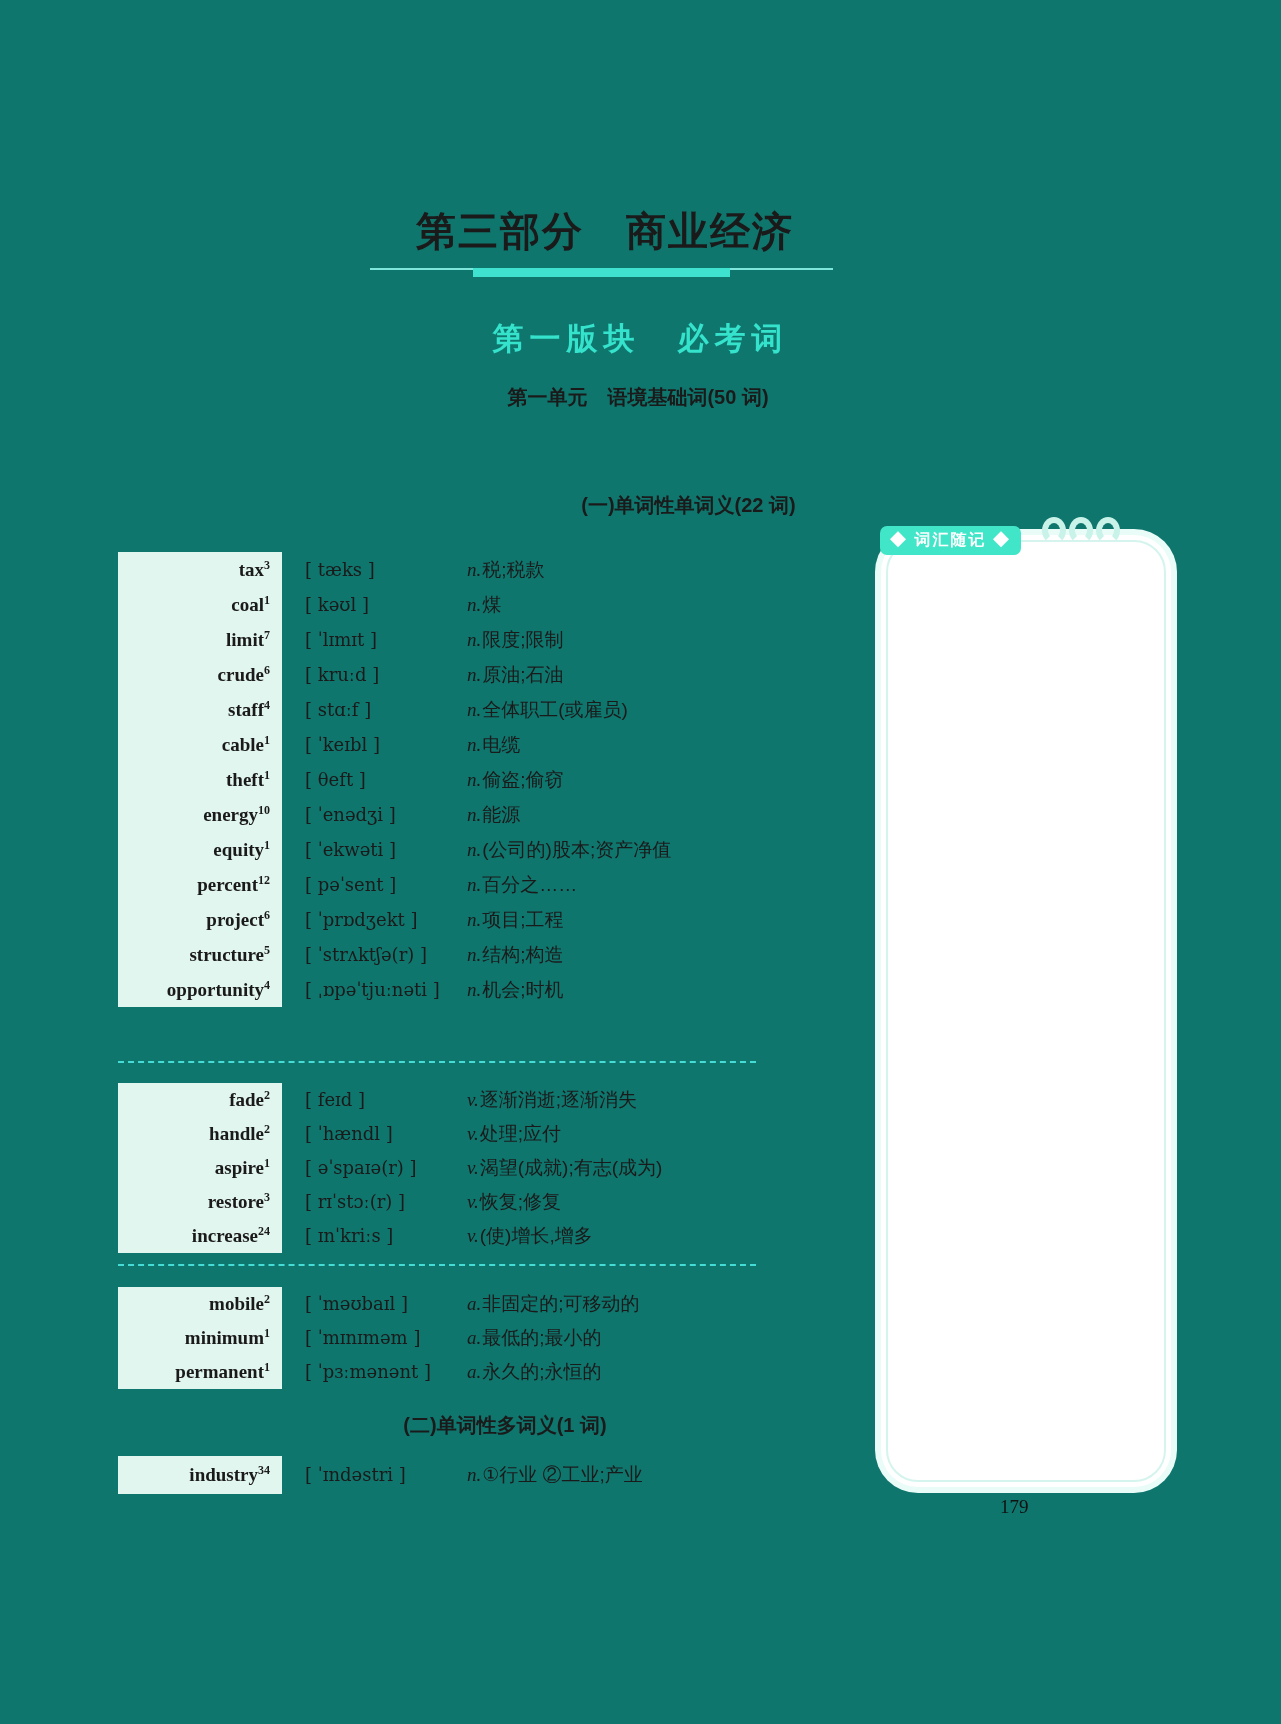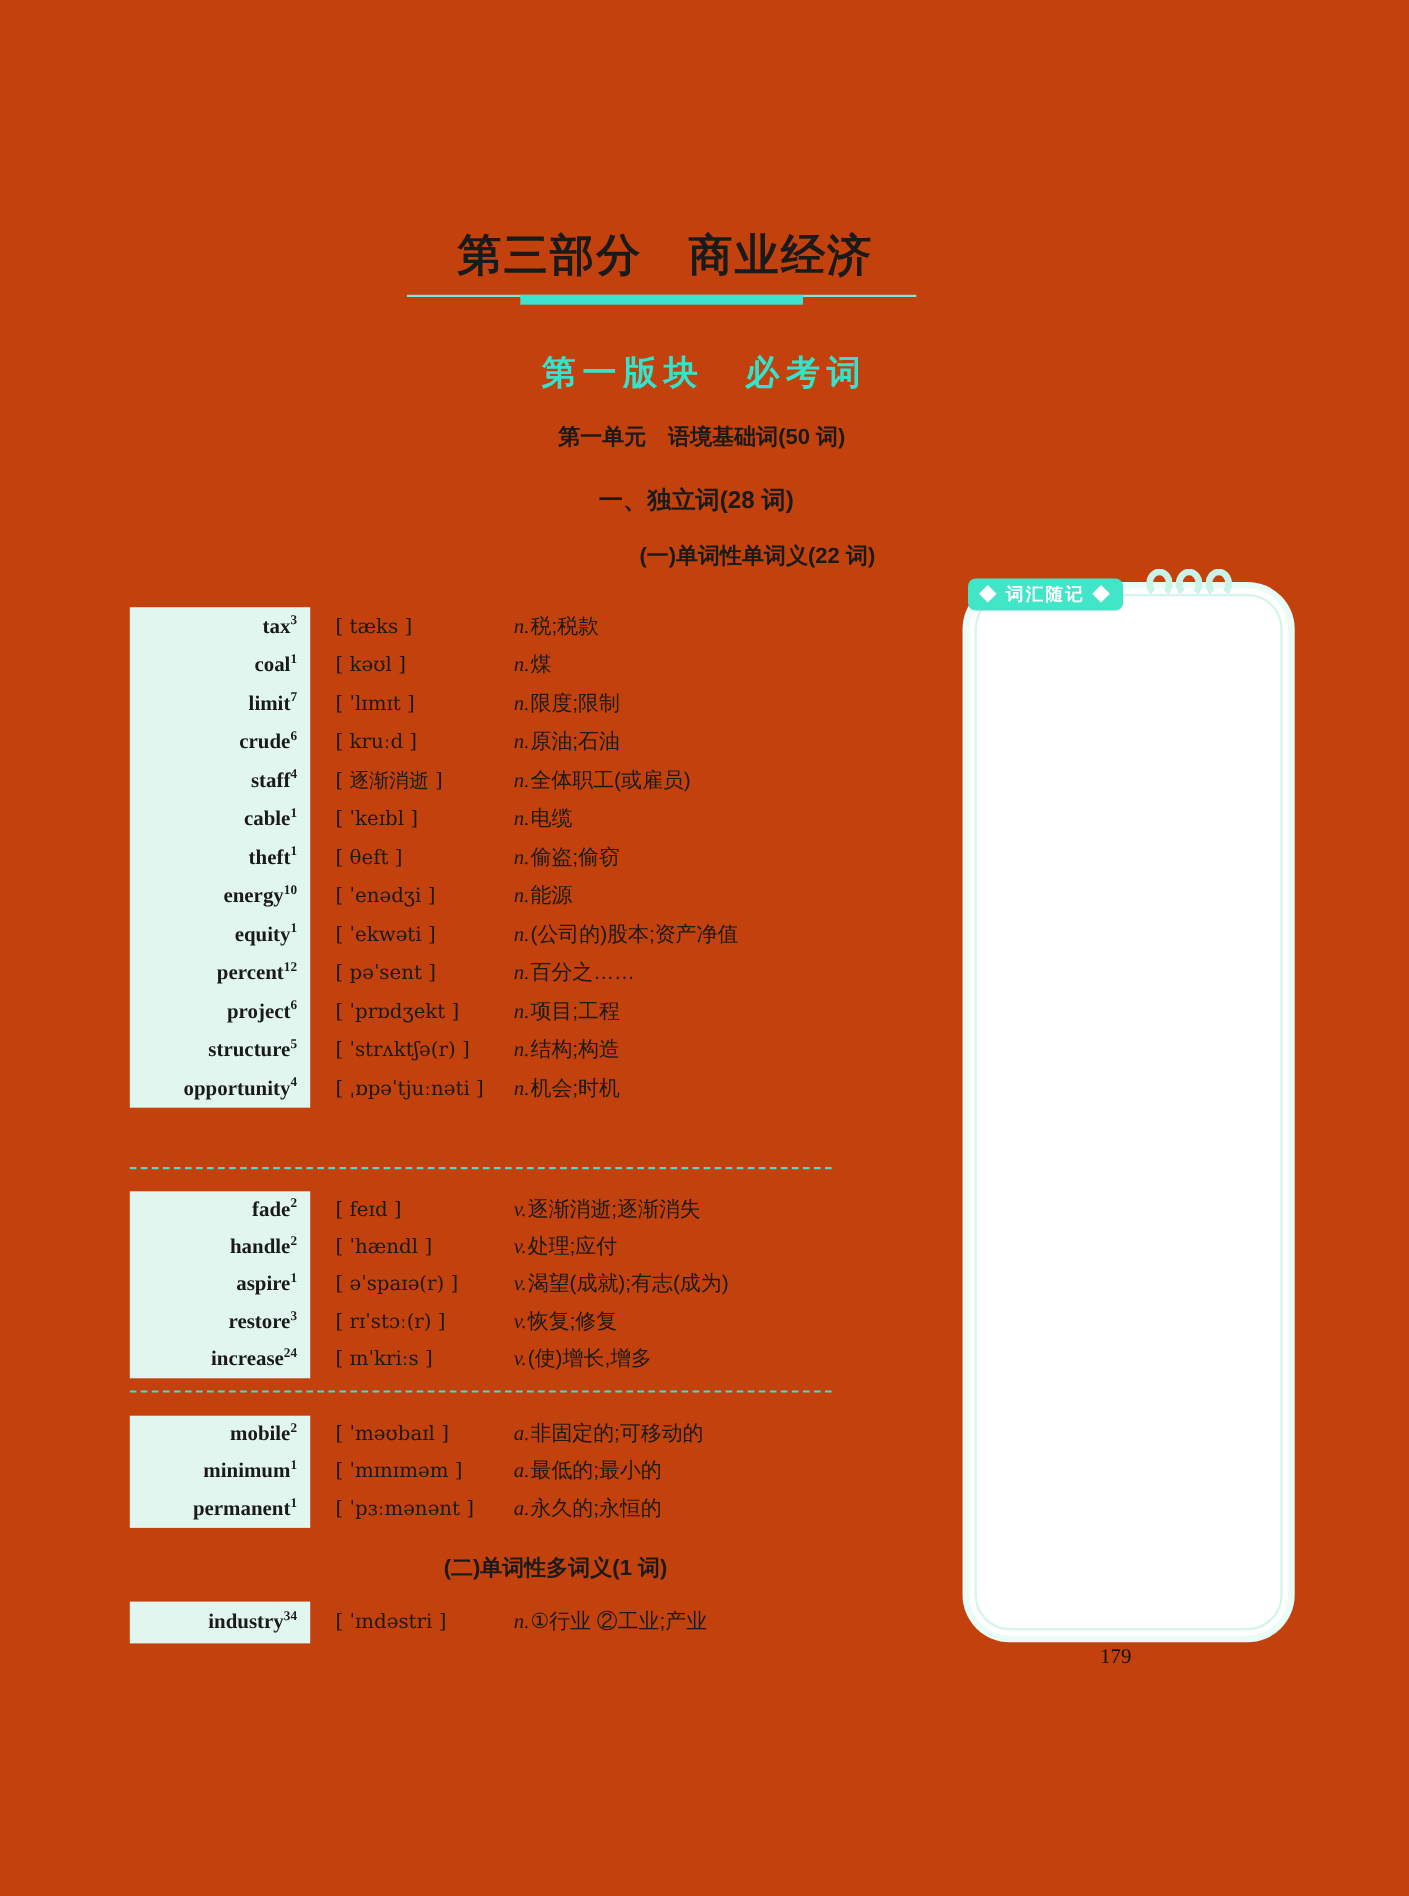--- a/index.html
+++ b/index.html
@@ -1,20 +1,20 @@
 <!DOCTYPE html>
 <html><head>
 <meta charset="utf-8">
 <style>
   html,body{margin:0;padding:0;background:#ffffff;}
   #page{
     position:relative;
     width:1281px;height:1724px;
     margin:0 auto;
-    background:#c2410c;
+    background:#0f766e;
     overflow:hidden;
     font-family:"Liberation Sans",sans-serif;
     color:#1a1a1a;
   }
   .abs{position:absolute;}
 
   
   .part-title{
     left:0;top:204px;width:1210px;
     text-align:center;
@@ -94,21 +94,20 @@
 <body>
 
 <div id="page">
 
   <div class="abs part-title">第三部分　商业经济</div>
   <div class="abs underline-thin"></div>
   <div class="abs underline-thick"></div>
 
   <div class="abs block-title">第一版块　必考词</div>
   <div class="abs unit-title">第一单元　语境基础词(50 词)</div>
-  <div class="abs group-title">一、独立词(28 词)</div>
   <div class="abs sub-title">(一)单词性单词义(22 词)</div>
 
   <div class="word-group g-nouns" style="top:552px;">
     <div class="word-bg"></div>
   <div class="word-row">
         <span class="w-cell"><b>tax</b><sup>3</sup></span>
         <span class="p-cell">[ tæks ]</span>
         <span class="m-cell"><i>n.</i>税;税款</span>
       </div>
       <div class="word-row">
@@ -121,21 +120,21 @@
         <span class="p-cell">[ ˈlɪmɪt ]</span>
         <span class="m-cell"><i>n.</i>限度;限制</span>
       </div>
       <div class="word-row">
         <span class="w-cell"><b>crude</b><sup>6</sup></span>
         <span class="p-cell">[ kruːd ]</span>
         <span class="m-cell"><i>n.</i>原油;石油</span>
       </div>
       <div class="word-row">
         <span class="w-cell"><b>staff</b><sup>4</sup></span>
-        <span class="p-cell">[ 逐渐消逝 ]</span>
+        <span class="p-cell">[ stɑːf ]</span>
         <span class="m-cell"><i>n.</i>全体职工(或雇员)</span>
       </div>
       <div class="word-row">
         <span class="w-cell"><b>cable</b><sup>1</sup></span>
         <span class="p-cell">[ ˈkeɪbl ]</span>
         <span class="m-cell"><i>n.</i>电缆</span>
       </div>
       <div class="word-row">
         <span class="w-cell"><b>theft</b><sup>1</sup></span>
         <span class="p-cell">[ θeft ]</span>

